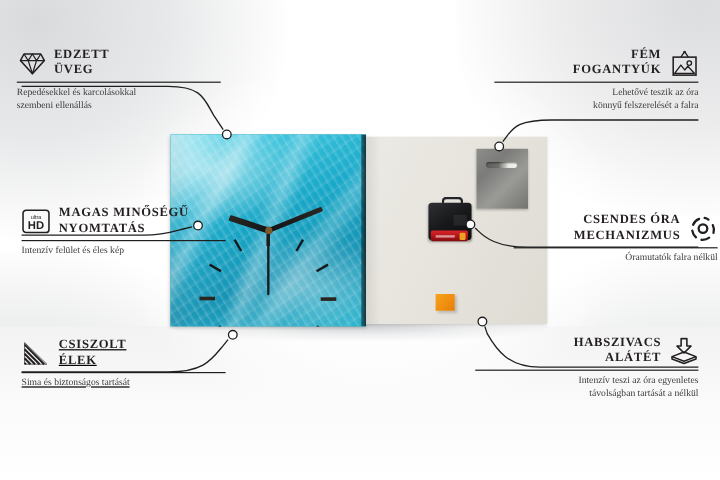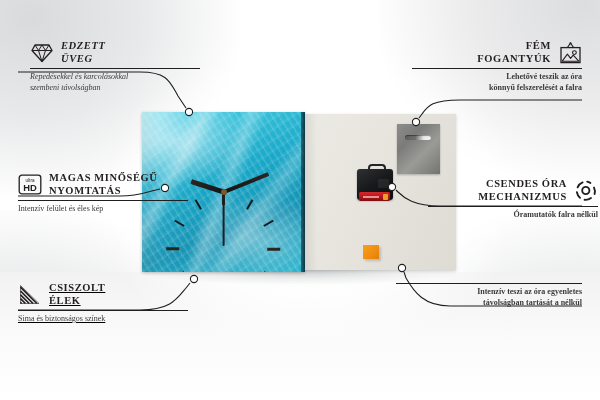--- a/index.html
+++ b/index.html
@@ -316,33 +316,33 @@
   }
   .co-right .callout-head {
     display: flex;
     align-items: center;
     justify-content: flex-end;
     gap: 7px;
   }
   .co-left .callout-title { text-align: left; }
   .co-right .callout-title { text-align: right; }
   .co-left .callout-desc { text-align: left; }
-  .co-right .callout-desc { text-align: right; font-weight: bold; }
+  .co-right .callout-desc { text-align: right; }
   .rule {
     height: 0;
     border-top: 1px solid #1f1f1f;
     margin: 3px 0 3px 0;
   }
   .icon-box {
     width: 24px;
     height: 24px;
     flex: 0 0 24px;
     display: flex;
     align-items: center;
-    justify-content: center;
+    justify-content: flex-end;
   }
   .leader-svg {
     position: absolute;
     left: 0; top: 0;
     width: 600px;
     height: 400px;
     pointer-events: none;
   }
 </style>
 </head>
@@ -410,36 +410,36 @@
     <path d="M582,100 L460,100 C432,100 428,106 422,114 L419,118" fill="none" stroke="#1f1f1f" stroke-width="1.1"></path>
     <circle cx="416" cy="122" r="3.6" fill="#ffffff" stroke="#1f1f1f" stroke-width="1.1"></circle>
 
     <path d="M582,206 L440,206 C414,206 404,198 398,192 L396,190" fill="none" stroke="#1f1f1f" stroke-width="1.1"></path>
     <circle cx="392" cy="187" r="3.6" fill="#ffffff" stroke="#1f1f1f" stroke-width="1.1"></circle>
 
     <path d="M582,306 L450,306 C424,306 414,292 406,278 L404,272" fill="none" stroke="#1f1f1f" stroke-width="1.1"></path>
     <circle cx="402" cy="268" r="3.6" fill="#ffffff" stroke="#1f1f1f" stroke-width="1.1"></circle>
   </svg>
 
-  <div class="callout co-left" style="left:30px; top:40px; width:170px;font-style:italic;">
+  <div class="callout co-left" style="left:14px; top:40px; width:170px;">
     <div class="callout-head">
       <div class="icon-box">
         <svg width="22" height="20" viewBox="0 0 22 20">
           <path d="M4 2 L18 2 L21 7.5 L11 18.5 L1 7.5 Z" fill="none" stroke="#231f20" stroke-width="1.3" stroke-linejoin="round"></path>
           <path d="M1 7.5 L21 7.5 M4 2 L7.5 7.5 L11 18.5 M18 2 L14.5 7.5 L11 18.5 M7.5 7.5 L11 2 L14.5 7.5" fill="none" stroke="#231f20" stroke-width="1"></path>
         </svg>
       </div>
       <div>
         <div class="callout-title">EDZETT</div>
         <div class="callout-title">ÜVEG</div>
       </div>
     </div>
     <div class="rule"></div>
     <div class="callout-desc">Repedésekkel és karcolásokkal</div>
-    <div class="callout-desc">szembeni távolságban</div>
+    <div class="callout-desc">szembeni ellenállás</div>
   </div>
 
   <div class="callout co-left" style="left:18px; top:172px; width:170px;">
     <div class="callout-head">
       <div class="icon-box">
         <svg width="24" height="21" viewBox="0 0 24 21">
           <rect x="1.2" y="1.2" width="21.6" height="18.6" rx="2.6" fill="none" stroke="#231f20" stroke-width="1.3"></rect>
           <text x="12" y="8.2" font-family="Liberation Sans, sans-serif" font-size="4.6" fill="#231f20" text-anchor="middle">ultra</text>
           <text x="12" y="17" font-family="Liberation Sans, sans-serif" font-size="9.4" font-weight="bold" fill="#231f20" text-anchor="middle">HD</text>
         </svg>
@@ -466,21 +466,21 @@
             <line x1="1.5" y1="18.4" x2="2.6" y2="19.5"></line>
           </g>
         </svg>
       </div>
       <div>
         <div class="callout-title">CSISZOLT</div>
         <div class="callout-title">ÉLEK</div>
       </div>
     </div>
     <div class="rule"></div>
-    <div class="callout-desc">Sima és biztonságos színek</div>
+    <div class="callout-desc">Sima és biztonságos tartását</div>
   </div>
 
   <div class="callout co-right" style="left:412px; top:40px; width:170px;">
     <div class="callout-head">
       <div>
         <div class="callout-title">FÉM</div>
         <div class="callout-title">FOGANTYÚK</div>
       </div>
       <div class="icon-box">
         <svg width="23" height="22" viewBox="0 0 23 22">
@@ -514,18 +514,31 @@
           </g>
           <circle cx="11.8" cy="11.5" r="3.6" fill="none" stroke="#231f20" stroke-width="1.9"></circle>
         </svg>
       </div>
     </div>
     <div class="rule"></div>
     <div class="callout-desc">Óramutatók falra nélkül</div>
   </div>
 
   <div class="callout co-right" style="left:396px; top:280px; width:186px;">
+    <div class="callout-head">
+      <div>
+        <div class="callout-title">HABSZIVACS</div>
+        <div class="callout-title">ALÁTÉT</div>
+      </div>
+      <div class="icon-box">
+        <svg width="24" height="23" viewBox="0 0 24 23">
+          <path d="M9.6 1.2 L14.4 1.2 L14.4 7.4 L17.8 7.4 L12 13.2 L6.2 7.4 L9.6 7.4 Z" fill="none" stroke="#231f20" stroke-width="1.3" stroke-linejoin="round"></path>
+          <path d="M12 12.4 L22 16.2 L12 20.0 L2 16.2 Z" fill="none" stroke="#231f20" stroke-width="1.3" stroke-linejoin="round"></path>
+          <path d="M2 16.2 L2 18.2 L12 22.0 L22 18.2 L22 16.2" fill="none" stroke="#231f20" stroke-width="1.3" stroke-linejoin="round"></path>
+        </svg>
+      </div>
+    </div>
     <div class="rule"></div>
     <div class="callout-desc">Intenzív teszi az óra egyenletes</div>
     <div class="callout-desc">távolságban tartását a nélkül</div>
   </div>
 
 </div>
 
 </body></html>

